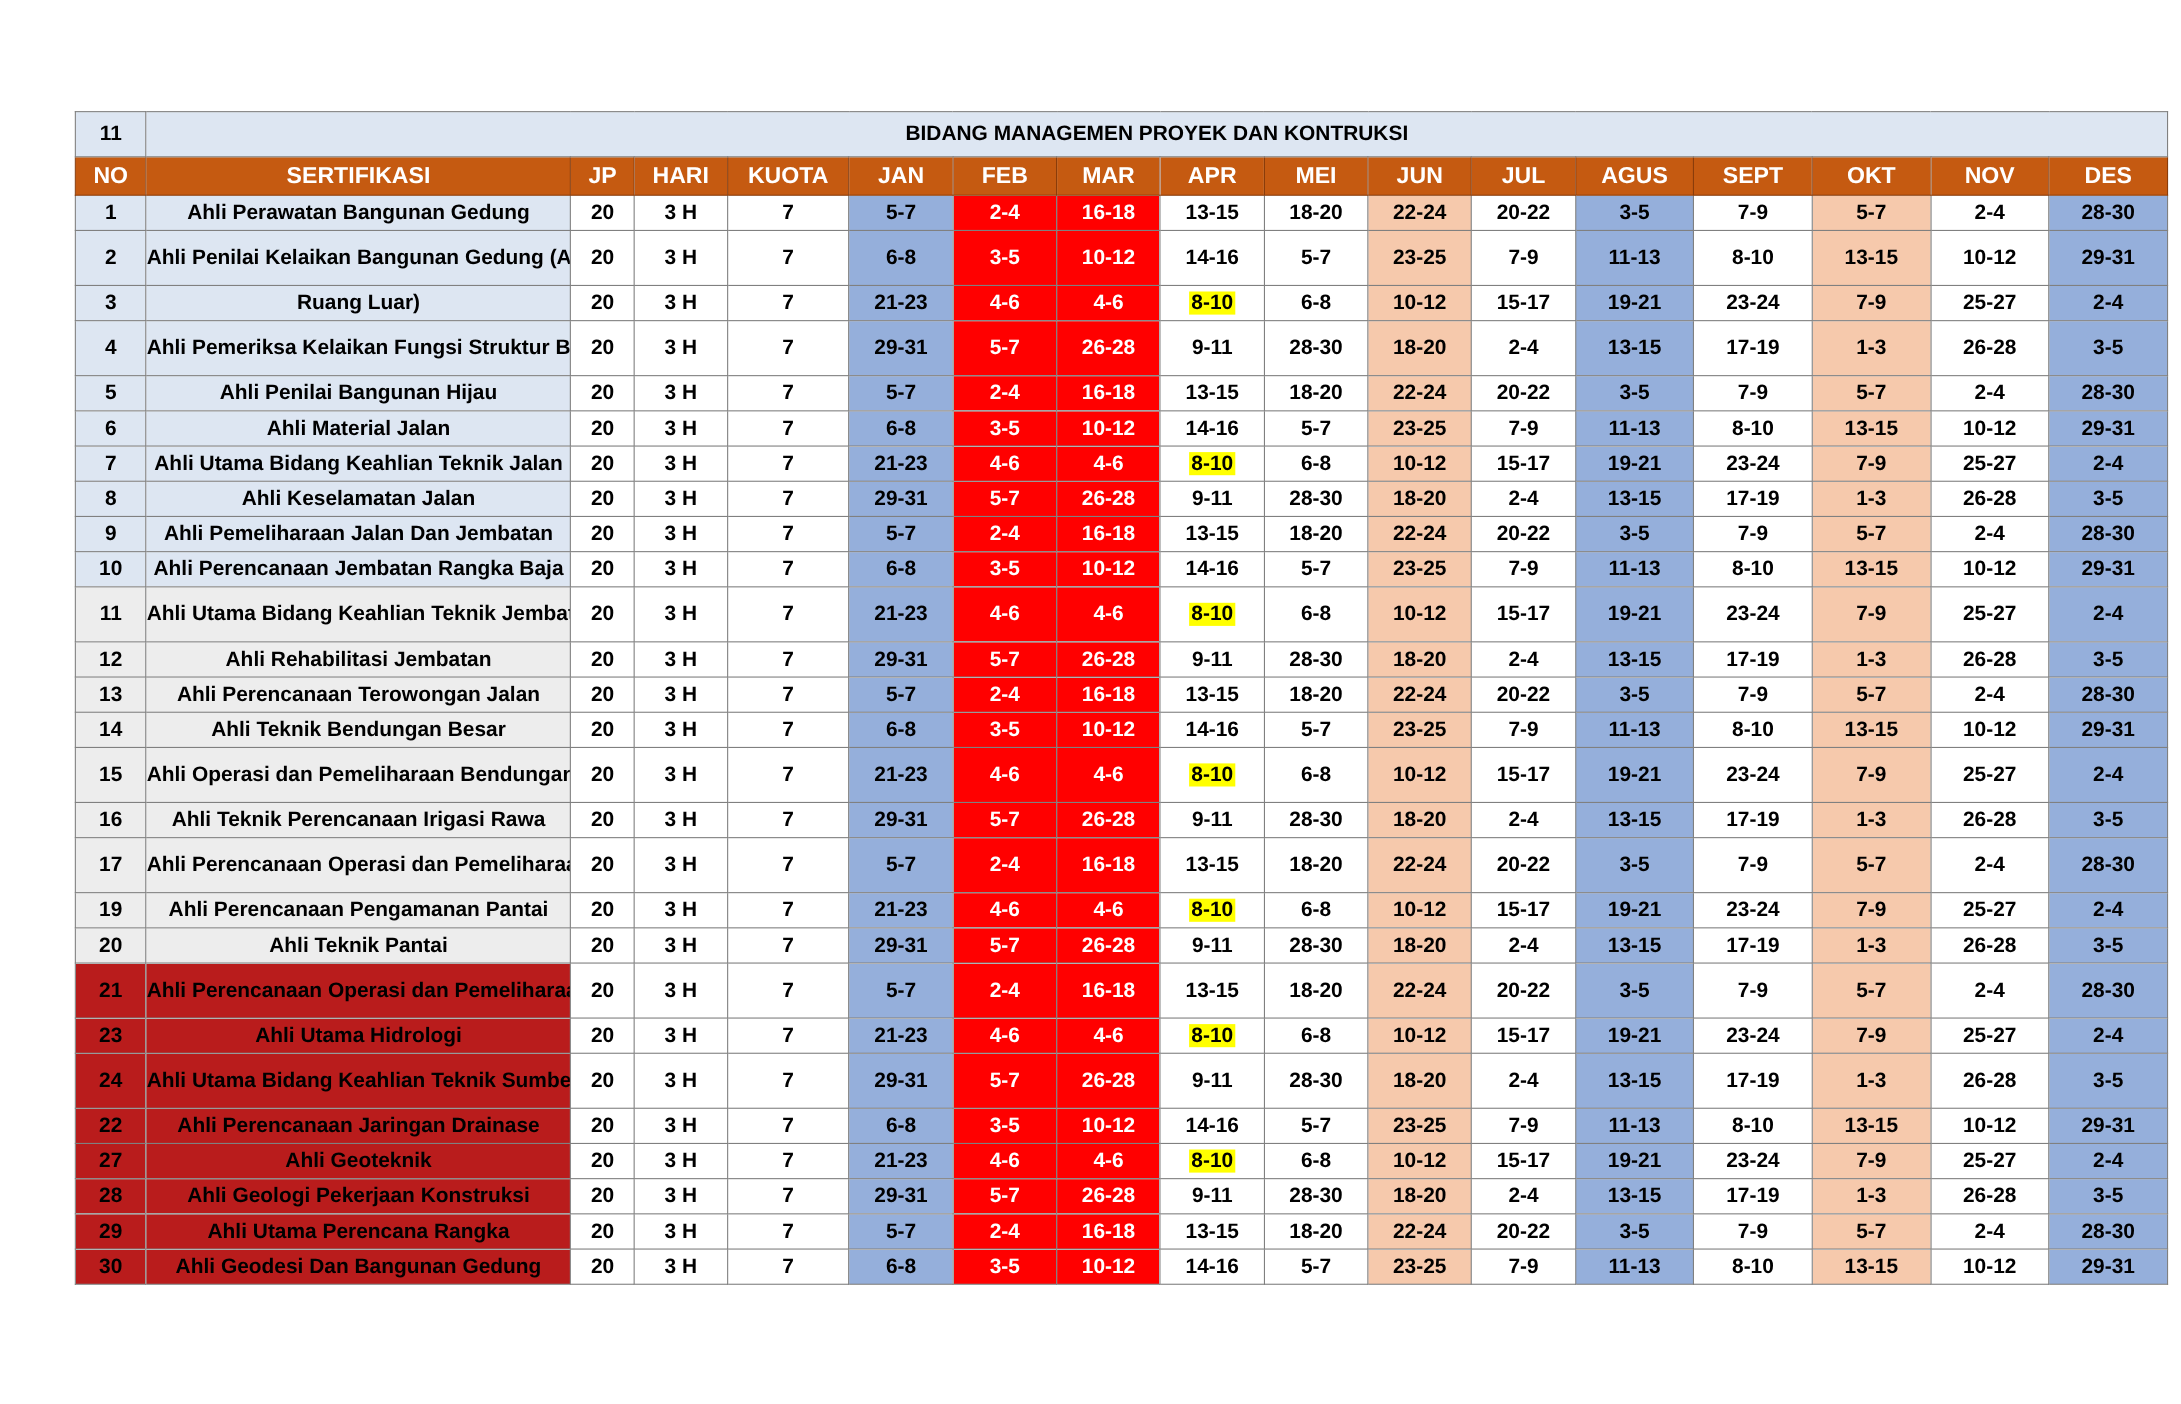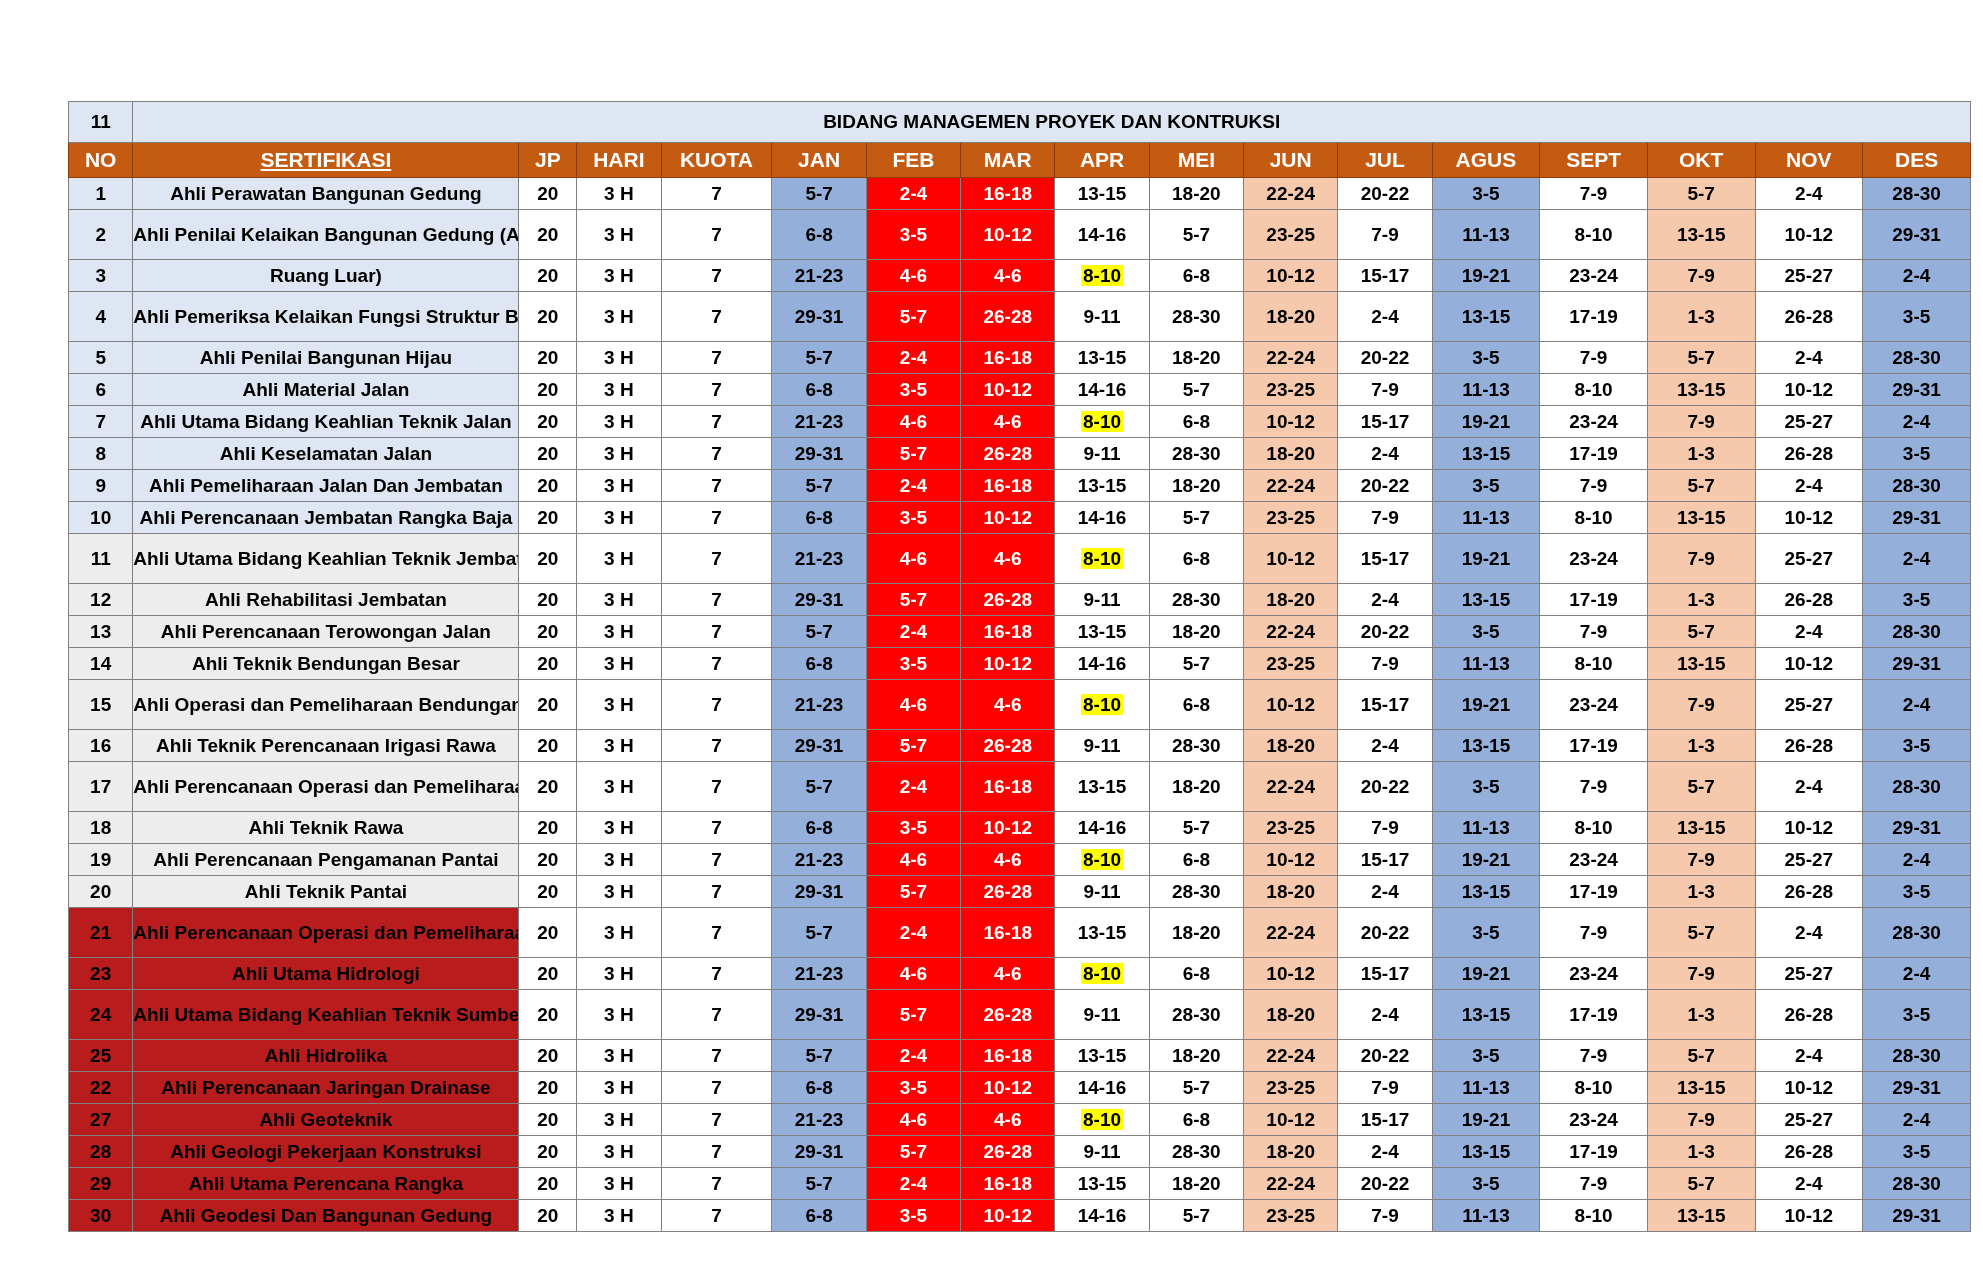--- a/index.html
+++ b/index.html
@@ -59,21 +59,21 @@
   
   tr.head-row th {
     background: #C55A11;
     color: #ffffff;
     height: 34px;
     font-size: 21px;
     border: 1px solid #8a3c0a;
     text-align: center;
   }
   th.hd-no { font-size: 21px; }
-  th.hd-sert { text-align: left; padding-left: 12px; text-decoration: underline; }
+  th.hd-sert { text-align: left; padding-left: 12px; }
   th.hd-mei { background: #C00000; border-color: #8a0000; }
 
   
   tr.body-row td { height: 31px; }
   tr.body-row.tall td { height: 49px; }
 
   td.c-no { font-size: 20px; }
   td.c-name {
     text-align: left;
     padding-left: 10px;
@@ -472,39 +472,20 @@
             <td class="c-mon m-white">18-20</td>
             <td class="c-mon m-peach">22-24</td>
             <td class="c-mon m-white">20-22</td>
             <td class="c-mon m-blue">3-5</td>
             <td class="c-mon m-white">7-9</td>
             <td class="c-mon m-peach">5-7</td>
             <td class="c-mon m-white">2-4</td>
             <td class="c-mon m-blue">28-30</td>
           </tr>
           <tr class="body-row">
-            <td class="c-no sec-gray">18</td>
-            <td class="c-name sec-gray">Ahli Teknik Rawa</td>
-            <td class="c-jp plain">20</td>
-            <td class="c-hari plain">3 H</td>
-            <td class="c-kuota plain">7</td>
-            <td class="c-mon m-blue">6-8</td>
-            <td class="c-mon m-red">3-5</td>
-            <td class="c-mon m-red">10-12</td>
-            <td class="c-mon m-white">14-16</td>
-            <td class="c-mon m-white">5-7</td>
-            <td class="c-mon m-peach">23-25</td>
-            <td class="c-mon m-white">7-9</td>
-            <td class="c-mon m-blue">11-13</td>
-            <td class="c-mon m-white">8-10</td>
-            <td class="c-mon m-peach">13-15</td>
-            <td class="c-mon m-white">10-12</td>
-            <td class="c-mon m-blue">29-31</td>
-          </tr>
-          <tr class="body-row">
             <td class="c-no sec-gray">19</td>
             <td class="c-name sec-gray">Ahli Perencanaan Pengamanan Pantai</td>
             <td class="c-jp plain">20</td>
             <td class="c-hari plain">3 H</td>
             <td class="c-kuota plain">7</td>
             <td class="c-mon m-blue">21-23</td>
             <td class="c-mon m-red">4-6</td>
             <td class="c-mon m-red">4-6</td>
             <td class="c-mon m-white"><span class="hl-yellow">8-10</span></td>
             <td class="c-mon m-white">6-8</td>
@@ -586,39 +567,20 @@
             <td class="c-mon m-white">28-30</td>
             <td class="c-mon m-peach">18-20</td>
             <td class="c-mon m-white">2-4</td>
             <td class="c-mon m-blue">13-15</td>
             <td class="c-mon m-white">17-19</td>
             <td class="c-mon m-peach">1-3</td>
             <td class="c-mon m-white">26-28</td>
             <td class="c-mon m-blue">3-5</td>
           </tr>
           <tr class="body-row">
-            <td class="c-no sec-cream">25</td>
-            <td class="c-name sec-cream">Ahli Hidrolika</td>
-            <td class="c-jp plain">20</td>
-            <td class="c-hari plain">3 H</td>
-            <td class="c-kuota plain">7</td>
-            <td class="c-mon m-blue">5-7</td>
-            <td class="c-mon m-red">2-4</td>
-            <td class="c-mon m-red">16-18</td>
-            <td class="c-mon m-white">13-15</td>
-            <td class="c-mon m-white">18-20</td>
-            <td class="c-mon m-peach">22-24</td>
-            <td class="c-mon m-white">20-22</td>
-            <td class="c-mon m-blue">3-5</td>
-            <td class="c-mon m-white">7-9</td>
-            <td class="c-mon m-peach">5-7</td>
-            <td class="c-mon m-white">2-4</td>
-            <td class="c-mon m-blue">28-30</td>
-          </tr>
-          <tr class="body-row">
             <td class="c-no sec-cream">22</td>
             <td class="c-name sec-cream">Ahli Perencanaan Jaringan Drainase</td>
             <td class="c-jp plain">20</td>
             <td class="c-hari plain">3 H</td>
             <td class="c-kuota plain">7</td>
             <td class="c-mon m-blue">6-8</td>
             <td class="c-mon m-red">3-5</td>
             <td class="c-mon m-red">10-12</td>
             <td class="c-mon m-white">14-16</td>
             <td class="c-mon m-white">5-7</td>

